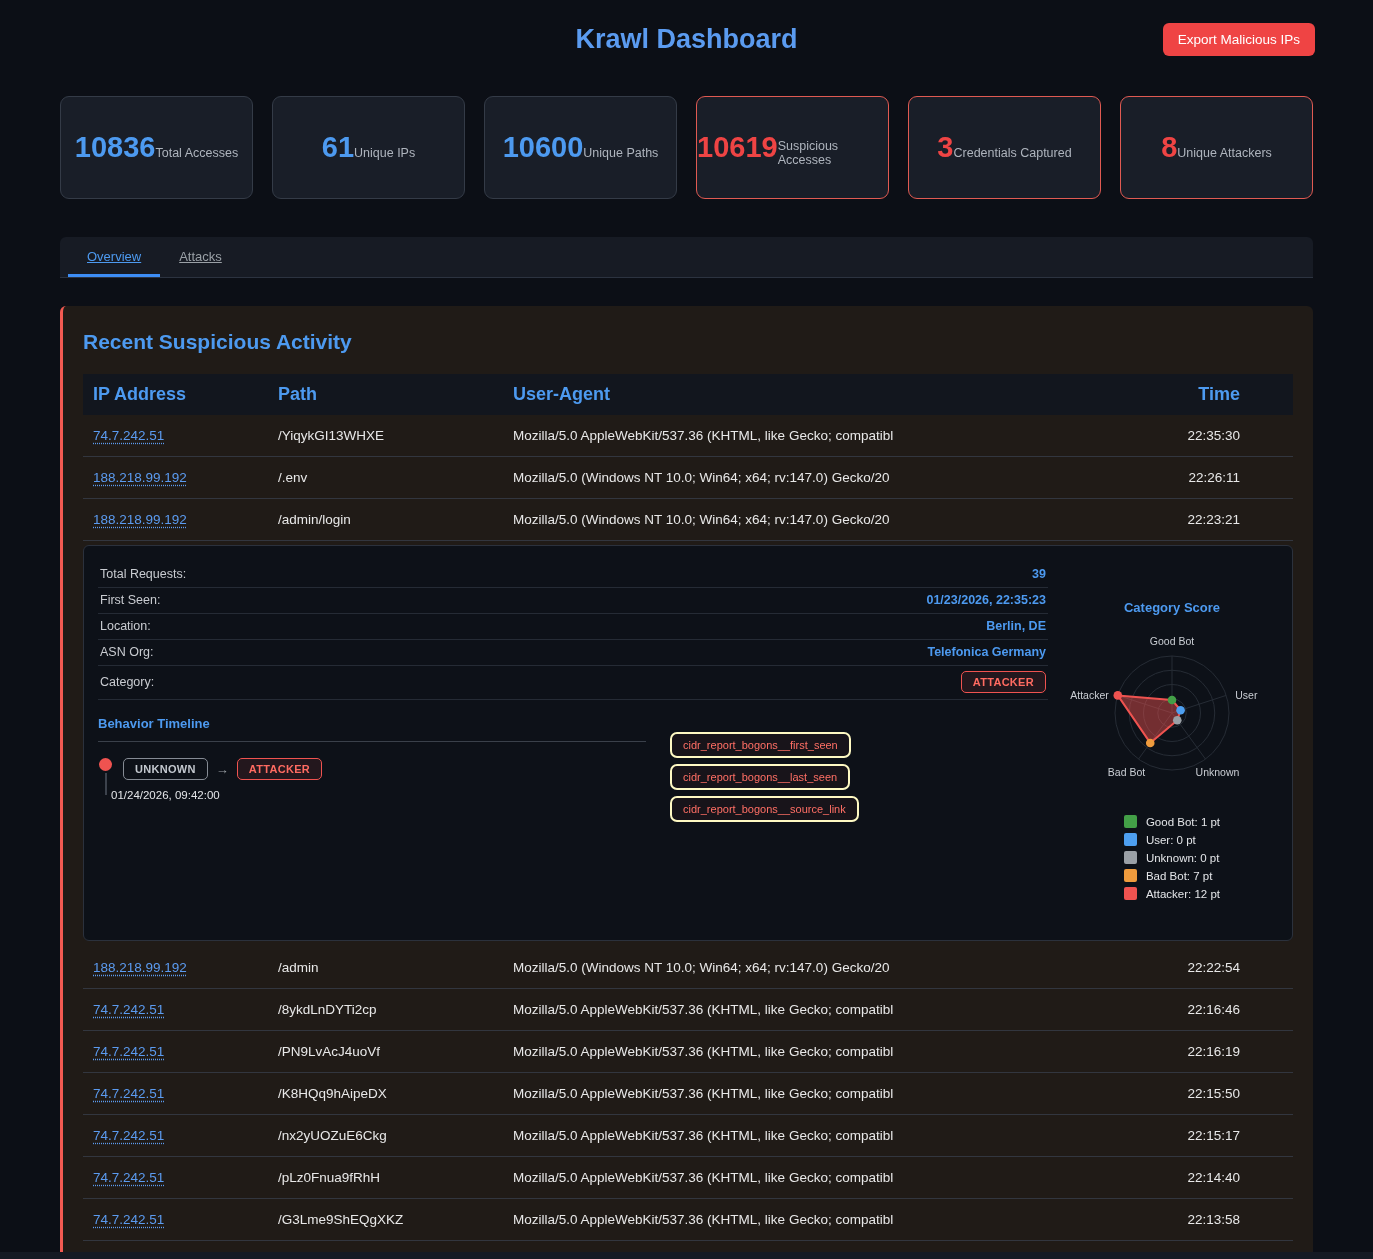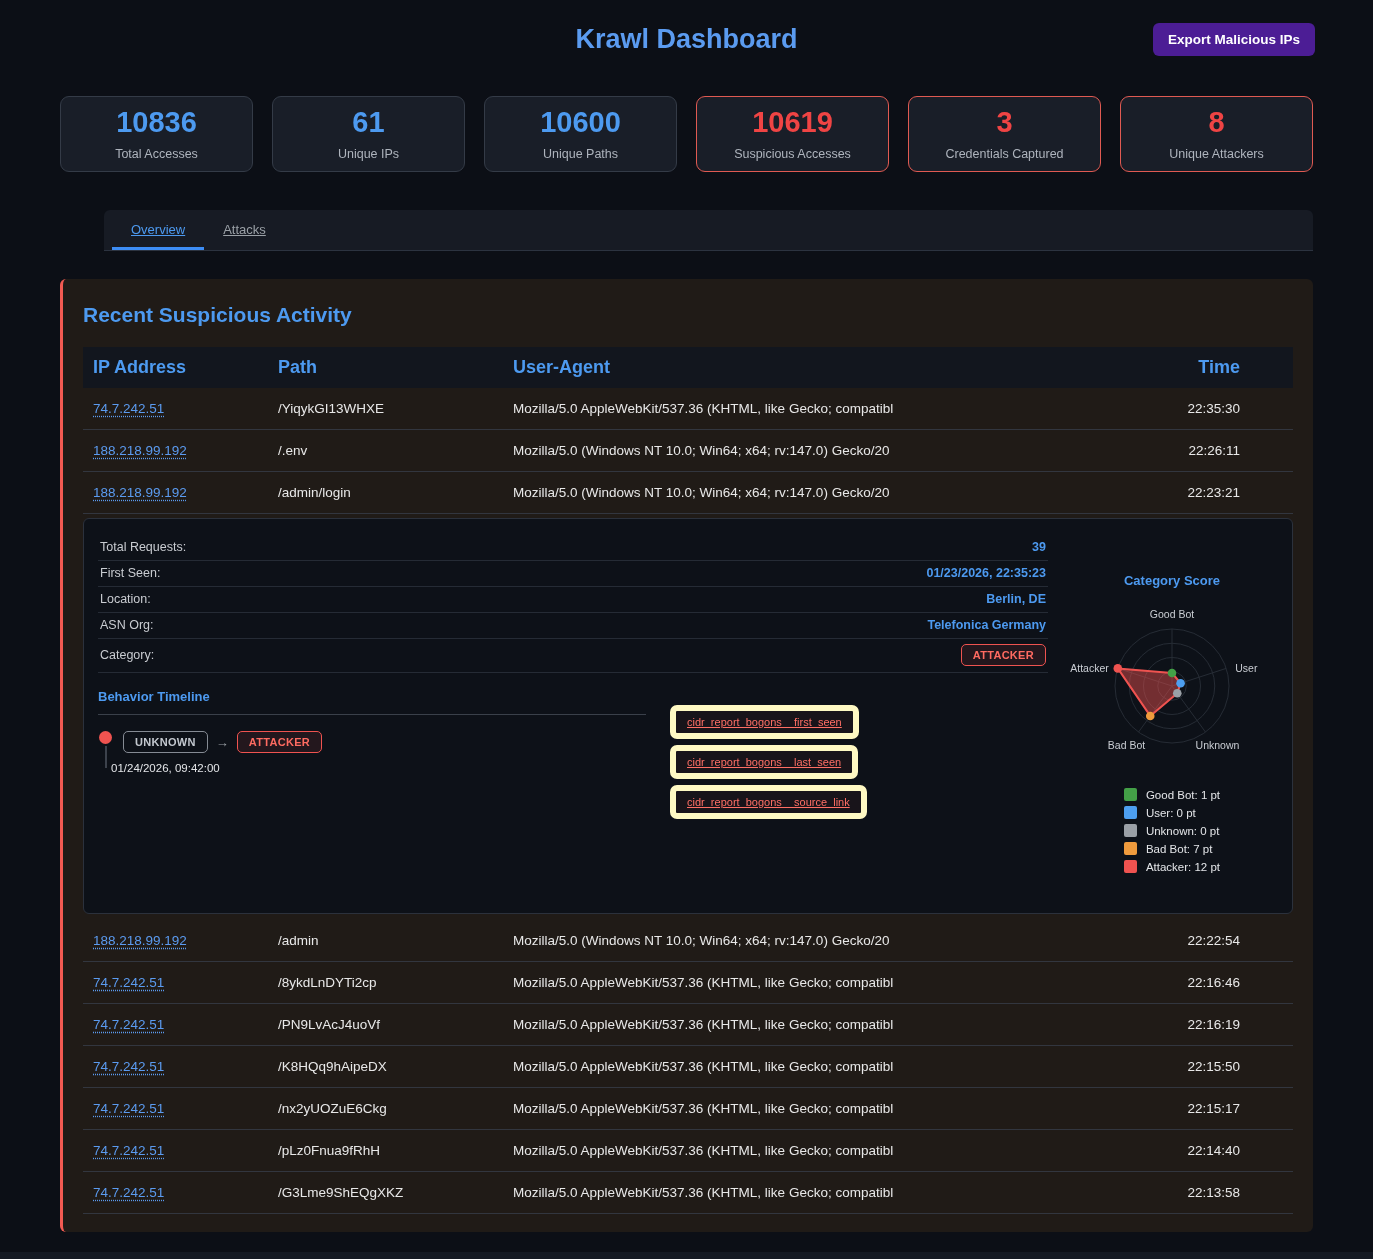--- a/index.html
+++ b/index.html
@@ -10,39 +10,39 @@
     color:#e6e8eb;
     position:relative;
   }
   .container { width:1253px; margin:0 auto; }
 
   
   .topbar { position:relative; padding-top:24px; height:88px; }
   .topbar h1 { text-align:center; font-size:27px; font-weight:700; color:#5b9bf0; }
   .export-btn {
     position:absolute; right:-2px; top:23px;
-    background:#4c1d95; color:#ffffff; border:none; border-radius:6px;
-    font-family:inherit; font-size:13.5px; font-weight:700; padding:9px 15px; cursor:pointer;
+    background:#ef4444; color:#ffffff; border:none; border-radius:6px;
+    font-family:inherit; font-size:13.5px; font-weight:400; padding:9px 15px; cursor:pointer;
   }
 
   
   .stats { display:flex; gap:19px; margin-top:8px; }
   .stat-card {
     flex:1; background:#191e28; border:1px solid #343b47; border-radius:9px;
-    height:76px; display:flex; flex-direction:column; align-items:center; justify-content:center;
+    height:103px; display:flex; flex-direction:row; align-items:center; justify-content:center;
   }
   .stat-card.alert { border-color:#e05a52; }
   .stat-value { font-size:29px; font-weight:700; color:#4d9af0; line-height:1; }
   .stat-card.alert .stat-value { color:#ef4444; }
   .stat-label { font-size:12.5px; color:#aeb4bd; margin-top:10px; }
 
   
   .tabbar {
     margin-top:38px; background:#171b24; border-bottom:1px solid #2c3340;
-    border-radius:6px 6px 0 0; display:flex; height:41px; align-items:stretch; padding-left:8px;margin-left:44px;
+    border-radius:6px 6px 0 0; display:flex; height:41px; align-items:stretch; padding-left:8px;
   }
   .tab {
     padding:12px 19px 8px; font-size:13px; border-bottom:3px solid transparent;
     color:#9aa0a6; text-decoration:underline; cursor:pointer;
   }
   .tab.active { color:#4d9af0; border-bottom-color:#3d8df5; }
 
   
   .panel {
     margin-top:28px; background:#201b17; border-left:3px solid #f25a52;
@@ -90,22 +90,22 @@
   .tl-content { margin-left:10px; }
   .tl-badges { display:flex; align-items:center; gap:8px; }
   .badge-unknown {
     display:inline-block; border:1px solid #858b94; color:#c3c8cf;
     border-radius:5px; padding:4px 11px; font-size:11px; font-weight:700; letter-spacing:.3px;
   }
   .tl-arrow { color:#9aa0a6; font-size:13px; }
   .tl-date { font-size:11.5px; color:#e3e5e8; margin-top:9px; margin-left:-12px; }
   .listed-badges { margin-top:10px; display:flex; flex-wrap:wrap; }
   .badge-listed {
-    border:6px solid #fef9c3; color:#ff6f65; background:rgba(239,83,80,0.05);
-    border-radius:7px; padding:5px 11px; font-size:11px; margin:6px 10px 0 0; cursor:pointer;text-decoration:underline;
+    border:2px solid #fef9c3; color:#ff6f65; background:rgba(239,83,80,0.05);
+    border-radius:7px; padding:5px 11px; font-size:11px; margin:6px 10px 0 0; cursor:pointer;
   }
 
   
   .radar-col { width:212px; flex-shrink:0; padding-top:38px; }
   .radar-title { text-align:center; color:#4d9af0; font-size:13px; font-weight:700; }
   .radar-svg { display:block; margin:6px auto 0; }
   .legend { width:fit-content; margin:26px auto 0; }
   .legend-item { display:flex; align-items:center; margin-bottom:5px; }
   .legend-swatch { width:13px; height:13px; border-radius:2px; margin-right:9px; flex-shrink:0; }
   .legend-label { font-size:11.5px; color:#e3e5e8; }

